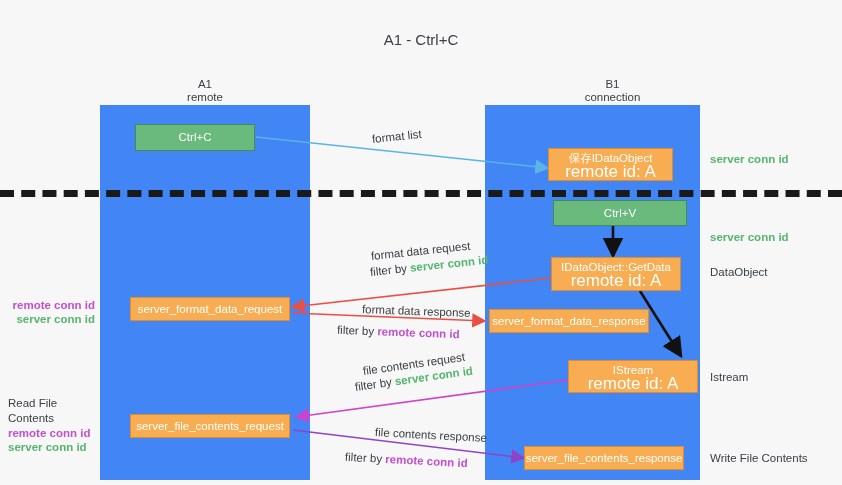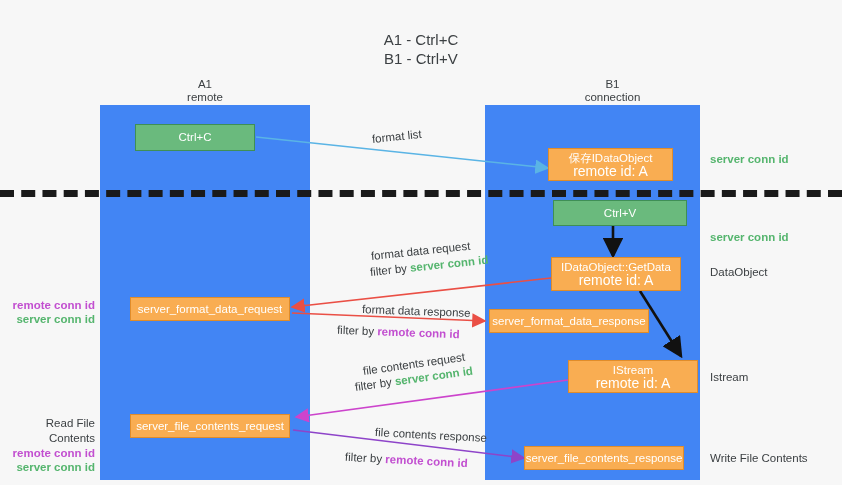--- a/index.html
+++ b/index.html
@@ -29,21 +29,21 @@
   }
 
   
   .node{
     position:absolute;box-sizing:border-box;
     display:flex;flex-direction:column;align-items:center;justify-content:center;
     color:#ffffff;font-size:11.5px;line-height:13px;text-align:left;
   }
   .node.green{background:#6aba7d;border:1px solid #3f8f55;}
   .node.orange{background:#f9ad52;border:1px solid #e08c2a;}
-  .node .l2{font-size:14px;}
+  .node .l2{font-size:17px;}
 
   
   .divider{
     position:absolute;left:0;top:170px;width:842px;height:0;
     border-top:7px dashed #1a1a1a;
   }
 
   
   .slabel{position:absolute;font-size:11.5px;line-height:14px;}
   .c-green{color:#55b56e;font-weight:bold;}
@@ -60,21 +60,20 @@
 
   svg.arrows{position:absolute;left:0;top:0;width:842px;height:485px;pointer-events:none;}
 </style>
 </head>
 <body>
 
 <div id="stage">
 
   <div class="title">
     <div>A1 - Ctrl+C</div>
-    <div>B1 - Ctrl+V</div>
   </div>
 
   <div class="lane-head" style="left:140px;top:58px;width:130px;">
     <div>A1</div>
     <div>remote</div>
   </div>
   <div class="lane-head" style="left:545px;top:58px;width:135px;">
     <div>B1</div>
     <div>connection</div>
   </div>
@@ -193,19 +192,19 @@
   <div class="slabel c-green" style="left:710px;top:210px;">server conn id</div>
   <div class="slabel c-dark" style="left:710px;top:245px;">DataObject</div>
   <div class="slabel c-dark" style="left:710px;top:350px;">Istream</div>
   <div class="slabel c-dark" style="left:710px;top:431px;">Write File Contents</div>
 
   <div style="position:absolute;left:10px;top:278px;width:85px;text-align:right;">
     <div class="c-pink" style="font-size:11.5px;line-height:14px;">remote conn id</div>
     <div class="c-green" style="font-size:11.5px;line-height:14px;">server conn id</div>
   </div>
 
-  <div style="position:absolute;left:8px;top:396px;width:87px;text-align:right;">
+  <div style="position:absolute;left:8px;top:376px;width:87px;">
     <div class="c-dark" style="font-size:11.5px;line-height:15px;">Read File Contents</div>
     <div class="c-pink" style="font-size:11.5px;line-height:14px;">remote conn id</div>
     <div class="c-green" style="font-size:11.5px;line-height:14px;">server conn id</div>
   </div>
 
 </div>
 
 </body></html>

